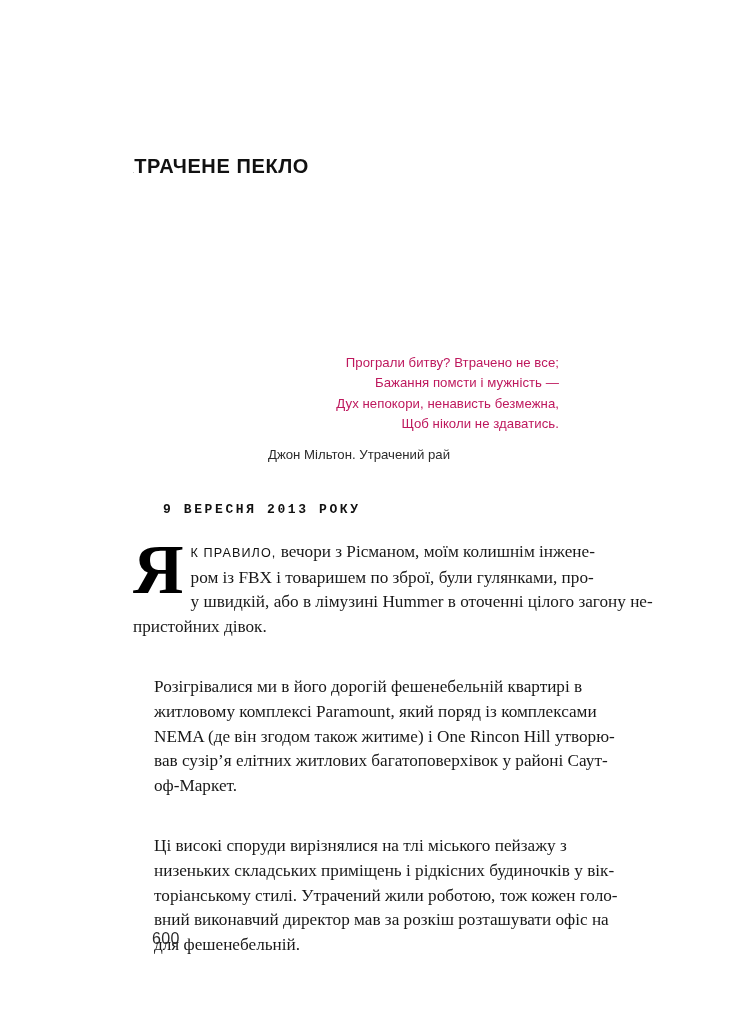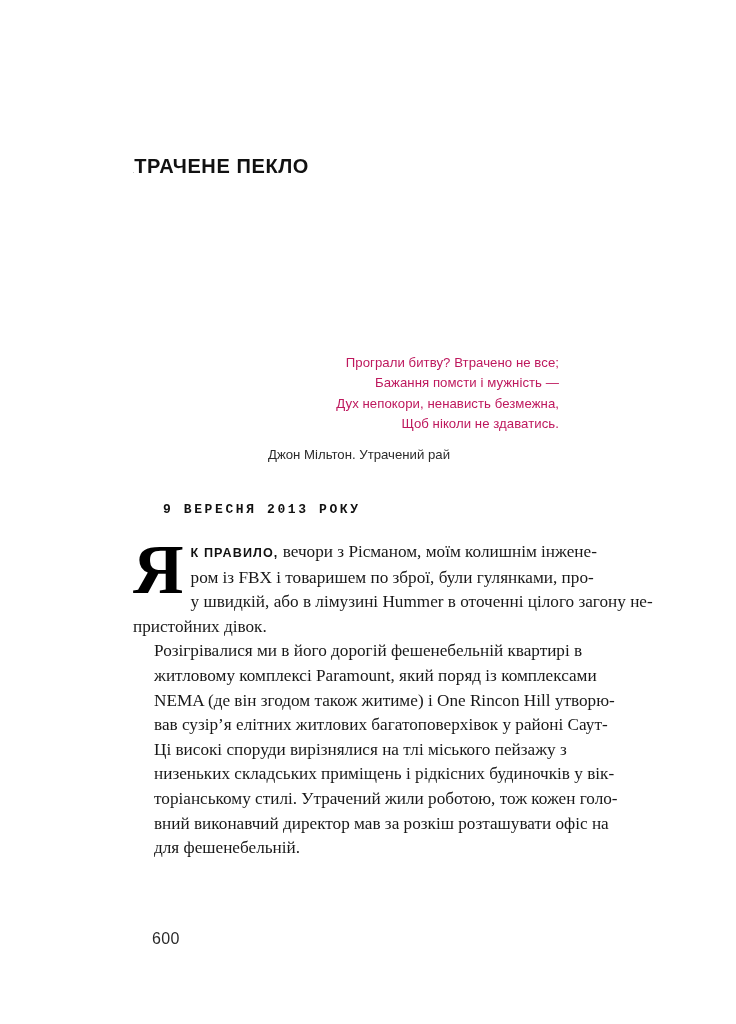--- a/index.html
+++ b/index.html
@@ -102,40 +102,41 @@
     font-size: 17.2px;
     line-height: 24.6px;
     color: #181818;
     margin: 0;
     text-align: justify;
     text-align-last: left;
     hyphens: manual;
   }
   .para + .para {
     text-indent: 21px;
+    margin-top: 36px;
   }
 
   .line {
     display: block;
     white-space: nowrap;
   }
 
   
   .dropcap {
     float: left;
     font-family: "Liberation Serif", serif;
     font-weight: bold;
     font-size: 70px;
     line-height: 56px;
     margin: 2px 7px 0 0;
     color: #000000;
   }
   .lead-caps {
     font-family: "Liberation Sans", sans-serif;
-    font-weight: bold;
+    font-weight: normal;
     font-size: 12.6px;
     letter-spacing: 1.1px;
     text-transform: uppercase;
     color: #111111;
   }
 
   
   .folio {
     position: absolute;
     left: 152px;
@@ -171,20 +172,21 @@
       <span class="line">ром із FBX і товаришем по зброї, були гулянками, про-</span>
       <span class="line">у швидкій, або в лімузині Hummer в оточенні цілого загону не-</span>
       <span class="line">пристойних дівок.</span>
     </p>
 
     <p class="para para-2">
       <span class="line">Розігрівалися ми в його дорогій фешенебельній квартирі в</span>
       <span class="line">житловому комплексі Paramount, який поряд із комплексами</span>
       <span class="line">NEMA (де він згодом також житиме) і One Rincon Hill утворю-</span>
       <span class="line">вав сузір’я елітних житлових багатоповерхівок у районі Саут-</span>
+      <span class="line">оф-Маркет.</span>
     </p>
 
     <p class="para para-3">
       <span class="line">Ці високі споруди вирізнялися на тлі міського пейзажу з</span>
       <span class="line">низеньких складських приміщень і рідкісних будиночків у вік-</span>
       <span class="line">торіанському стилі. Утрачений жили роботою, тож кожен голо-</span>
       <span class="line">вний виконавчий директор мав за розкіш розташувати офіс на</span>
       <span class="line">для фешенебельній.</span>
     </p>
 

